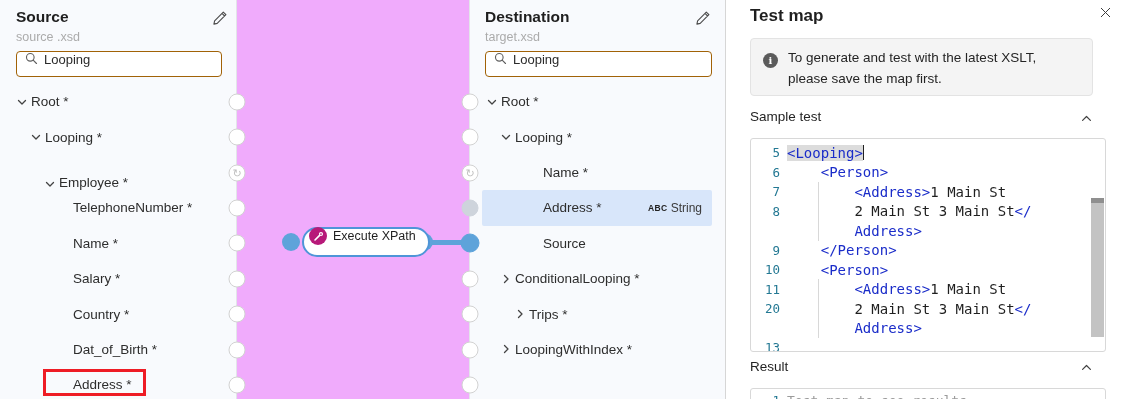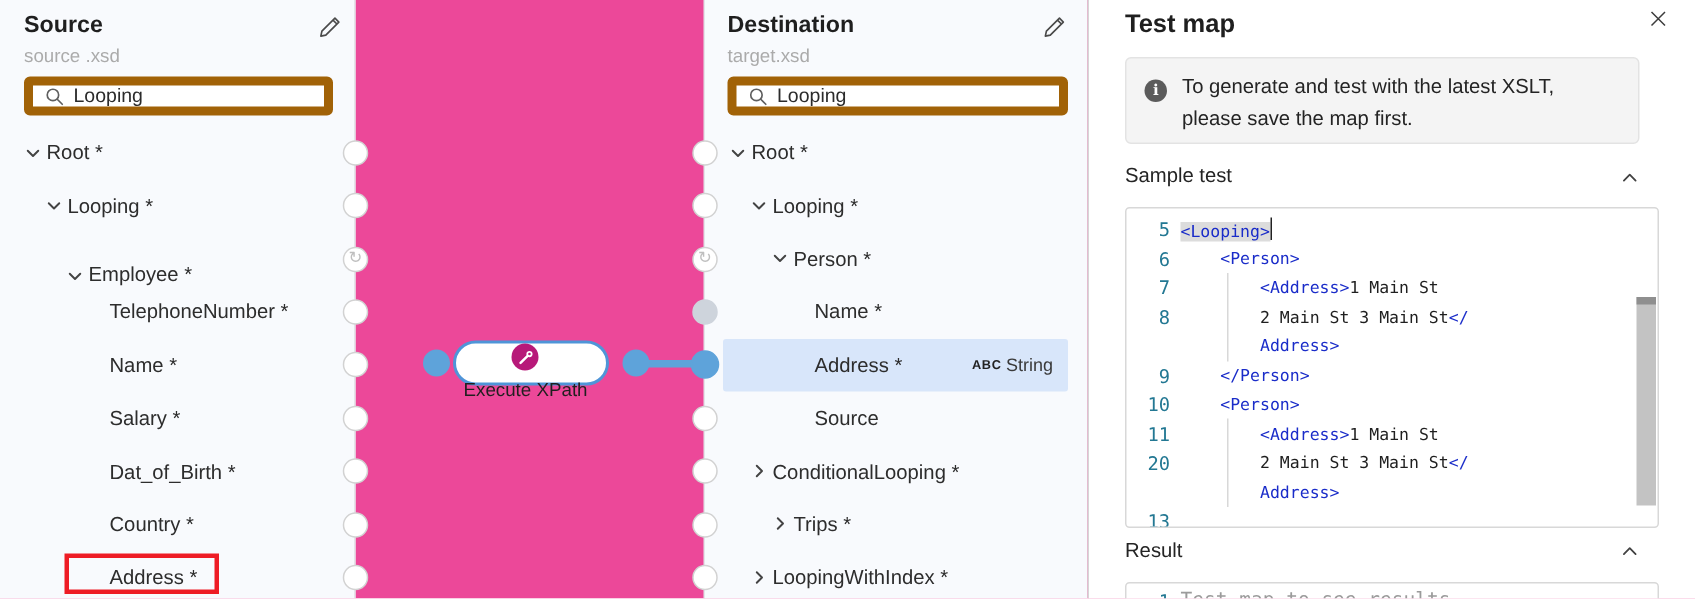--- a/index.html
+++ b/index.html
@@ -1,31 +1,31 @@
 <!DOCTYPE html>
 <html><head>
 <meta charset="utf-8">
 <style>
   * { margin:0; padding:0; box-sizing:border-box; }
   html,body { background:#fff; }
   .app { position:relative; width:1130px; height:399px; overflow:hidden;
-         font-family:"Liberation Sans", sans-serif; background:#ec4899; color:#2d2d2d; }
+         font-family:"Liberation Sans", sans-serif; background:#f0abfc; color:#2d2d2d; }
 
   
   .panel { position:absolute; top:0; height:400px; background:#f8fafd; }
   .panel.src { left:0; width:237px; }
   .panel.dst { left:470px; width:255px; }
   .vline { position:absolute; top:0; bottom:0; width:1px; background:#e3e5e9; z-index:2; }
   .vline.tm { background:#d6d6d6; }
 
   .p-title { position:absolute; top:8px; font-size:15.5px; font-weight:bold; color:#1f1f1f; }
   .p-sub   { position:absolute; top:30px; font-size:12.5px; color:#ababab; }
   .pencil  { position:absolute; top:10px; width:16px; height:16px; cursor:pointer; }
-  .searchbox { position:absolute; top:51px; height:26px; background:#fff; border:6px solid #a16207;
-               border-radius:4px; display:flex; align-items:flex-end; gap:6px; padding:0 8px; }
+  .searchbox { position:absolute; top:51px; height:26px; background:#fff; border:1px solid #a16207;
+               border-radius:4px; display:flex; align-items:flex-start; gap:6px; padding:0 8px; }
   .searchbox input { border:none; outline:none; background:transparent; font-family:"Liberation Sans",sans-serif;
                      font-size:13px; color:#2b2b2b; width:100%; }
 
   .tree { position:absolute; top:84px; left:0; right:0; }
   .trow { height:35.4px; display:flex; align-items:center; margin:0 13px 0 12px;
           font-size:13.5px; color:#2d2d2d; border-radius:2px; cursor:pointer; }
   .trow.sel { background:#d8e6fa; }
   .chev, .chev-sp { width:14px; display:inline-flex; justify-content:flex-start; flex:0 0 14px; }
   .tlabel { margin-left:1px; white-space:nowrap; }
   .badge { margin-left:auto; padding-right:10px; font-size:12px; color:#3a3a3a; white-space:nowrap; }
@@ -37,21 +37,21 @@
           display:flex; align-items:center; justify-content:center; }
   .conn.gray { background:#ced4dc; border-color:#ced4dc; }
   .conn.blue { background:#5ea3da; border-color:#5ea3da; width:19px; height:19px; }
   .loopg { color:#bfbfbf; font-size:11px; line-height:1; }
 
   .edge { position:absolute; left:424px; top:240px; width:46px; height:4.5px; background:#5ea3da; z-index:4; }
   .handle { position:absolute; width:18px; height:18px; border-radius:50%; background:#5ea3da;
             transform:translate(-50%,-50%); z-index:6; cursor:pointer; }
   .fnpill { position:absolute; left:302px; top:227px; height:30px; display:inline-flex; align-items:center;
             gap:6px; padding:0 12px 12px 5px; background:#fff; border:2px solid #4f95d8; border-radius:16px;
-            z-index:6; cursor:pointer;flex-direction:column; }
+            z-index:6; cursor:pointer; }
   .fnicon { width:18px; height:18px; border-radius:50%; background:#b71979; display:flex;
             align-items:center; justify-content:center; flex:0 0 18px; }
   .fnlabel { font-size:12.5px; color:#1f1f1f; white-space:nowrap; }
 
   .redbox { position:absolute; left:43px; top:369px; width:103px; height:27px;
             border:3px solid #ee1c25; z-index:10; pointer-events:none; }
 
   
   .testmap { position:absolute; left:726px; top:0; width:404px; height:400px; background:#fff; }
   .tm-title { position:absolute; left:24px; top:6px; font-size:17px; font-weight:bold; color:#1f1f1f; }
@@ -64,21 +64,21 @@
   .infotext { position:absolute; left:37px; top:8px; font-size:13.5px; color:#242424; line-height:21px; }
   .sec-label { position:absolute; left:24px; font-size:13.5px; color:#242424; }
   .sec-chev { position:absolute; left:354px; width:14px; height:14px; cursor:pointer; }
 
   .editor { position:absolute; left:24px; top:138px; width:356px; height:214px; background:#fff;
             border:1px solid #d8d8d8; border-radius:3px; overflow:hidden; }
   .coderows { position:absolute; left:0; top:0; right:0; padding-top:4px; }
   .crow { height:19.5px; display:flex; align-items:center;
           font-family:"DejaVu Sans Mono","Liberation Mono",monospace; }
   .ln { width:29px; text-align:right; font-size:12.5px; color:#237893; flex:0 0 29px; }
-  .codeseg { margin-left:7px; font-size:11px; white-space:pre;text-align:center; }
+  .codeseg { margin-left:7px; font-size:14px; white-space:pre;text-align:center; }
   .t-tag { color:#1a2cc9; }
   .t-txt { color:#1f1f1f; }
   .t-hl  { background:#dcdcdc; }
   .caret { display:inline-block; width:1.5px; height:15px; background:#222; vertical-align:-2px; }
   .guide { position:absolute; left:67px; width:1px; background:#d8d8d8; }
   .g1 { top:43px; height:59px; } .g2 { top:140px; height:59px; }
   .sb { position:absolute; top:59px; right:1px; width:13px; height:139px; background:#c3c3c3; }
   .sbcap { height:5px; background:#8f8f8f; }
 
   .resultbox { position:absolute; left:24px; top:388px; width:356px; height:40px; background:#fff;
@@ -143,25 +143,25 @@
         <div class="trow" style="padding-left: 46px;">
           <span class="chev-sp"></span>
           <span class="tlabel">Name *</span>
         </div>
         <div class="trow" style="padding-left: 46px;">
           <span class="chev-sp"></span>
           <span class="tlabel">Salary *</span>
         </div>
         <div class="trow" style="padding-left: 46px;">
           <span class="chev-sp"></span>
+          <span class="tlabel">Country *</span>
+        </div>
+        <div class="trow" style="padding-left: 46px;">
+          <span class="chev-sp"></span>
           <span class="tlabel">Dat_of_Birth *</span>
-        </div>
-        <div class="trow" style="padding-left: 46px;">
-          <span class="chev-sp"></span>
-          <span class="tlabel">Country *</span>
         </div>
         <div class="trow" style="padding-left: 46px;">
           <span class="chev-sp"></span>
           <span class="tlabel">Address *</span>
         </div>
       </div>
   </div>
 
   <div class="panel dst">
     <div class="p-title" style="left:15px">Destination</div>
@@ -189,28 +189,20 @@
           </span>
           <span class="tlabel">Root *</span>
         </div>
         <div class="trow" style="padding-left: 18px;">
           <span class="chev">
             <svg width="12" height="12" viewBox="0 0 12 12">
               <path d="M2.5 4.5L6 8L9.5 4.5" fill="none" stroke="#434343" stroke-width="1.3" stroke-linecap="round" stroke-linejoin="round"></path>
             </svg>
           </span>
           <span class="tlabel">Looping *</span>
-        </div>
-        <div class="trow" style="padding-left: 32px;">
-          <span class="chev">
-            <svg width="12" height="12" viewBox="0 0 12 12">
-              <path d="M2.5 4.5L6 8L9.5 4.5" fill="none" stroke="#434343" stroke-width="1.3" stroke-linecap="round" stroke-linejoin="round"></path>
-            </svg>
-          </span>
-          <span class="tlabel">Person *</span>
         </div>
         <div class="trow" style="padding-left: 46px;">
           <span class="chev-sp"></span>
           <span class="tlabel">Name *</span>
         </div>
         <div class="trow sel" style="padding-left: 46px;">
           <span class="chev-sp"></span>
           <span class="tlabel">Address *</span>
           <span class="badge"><b>ABC</b>String</span>
         </div>

